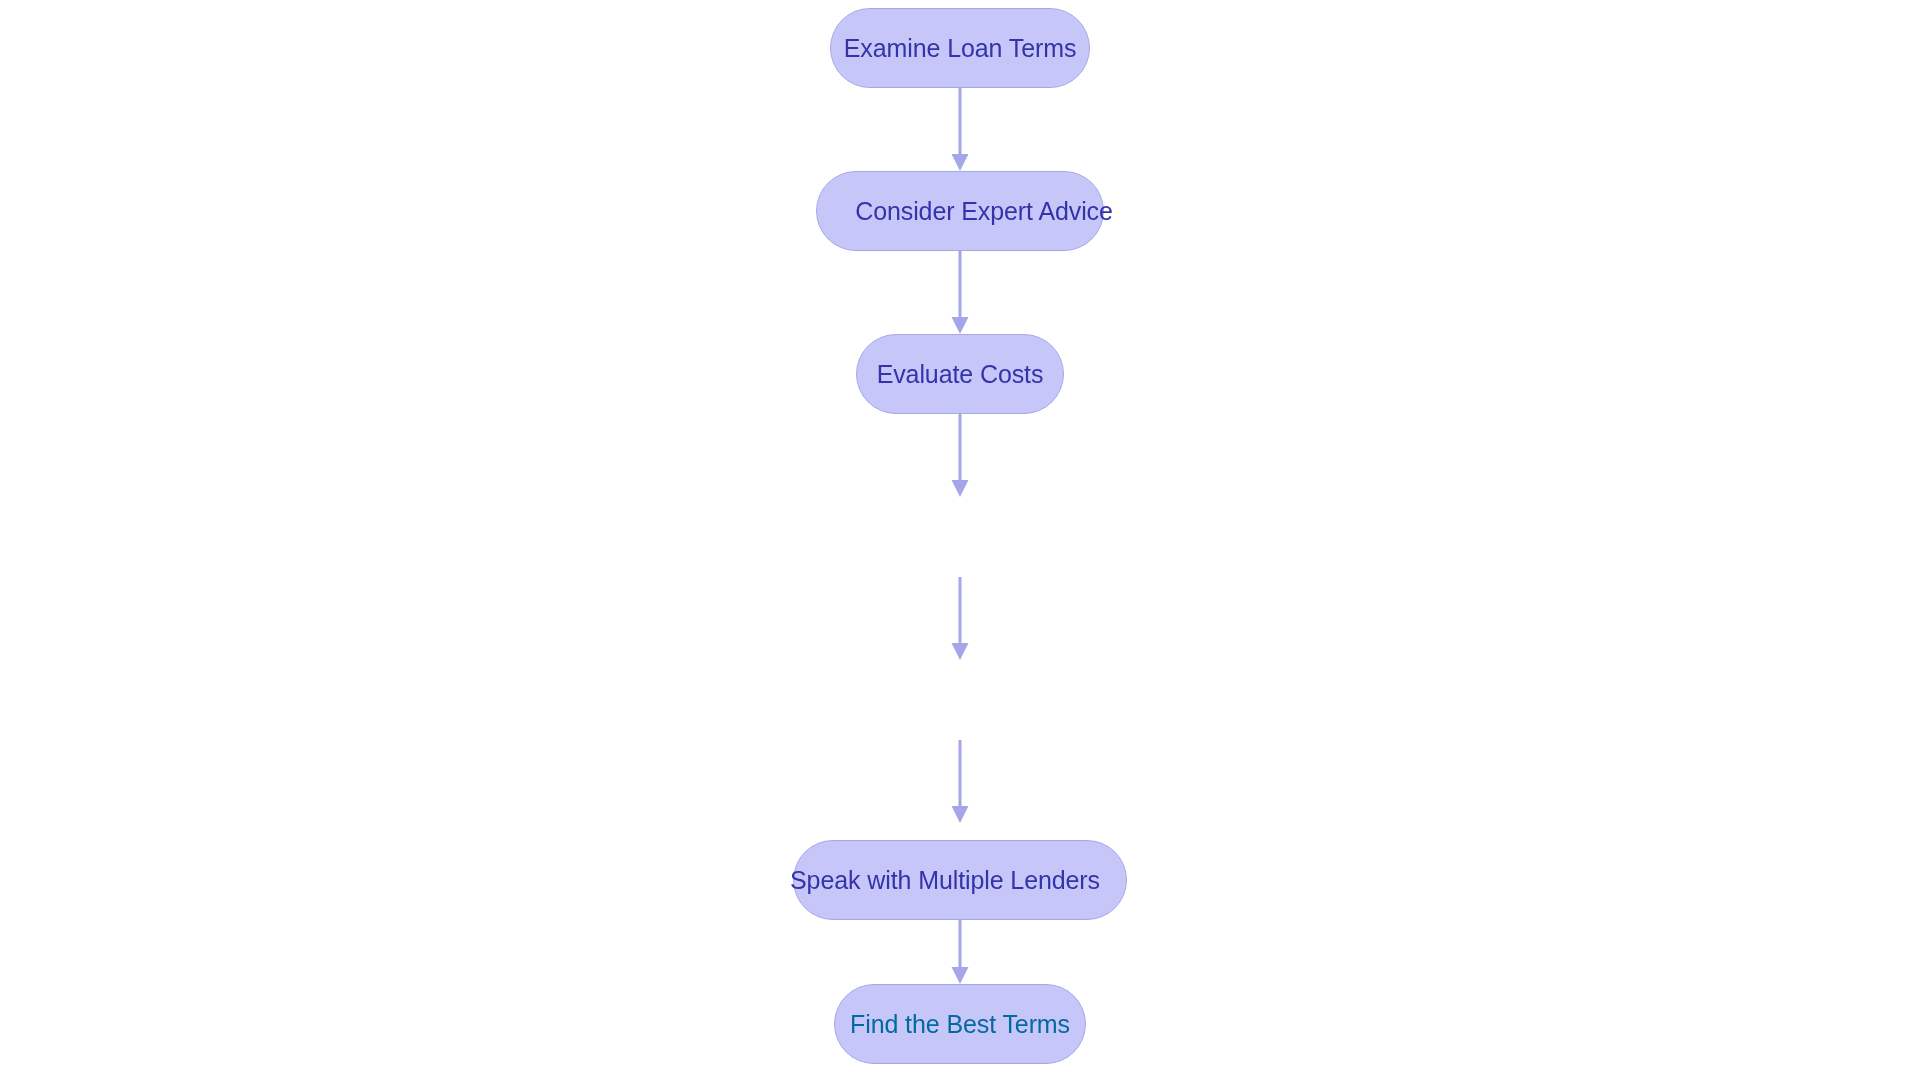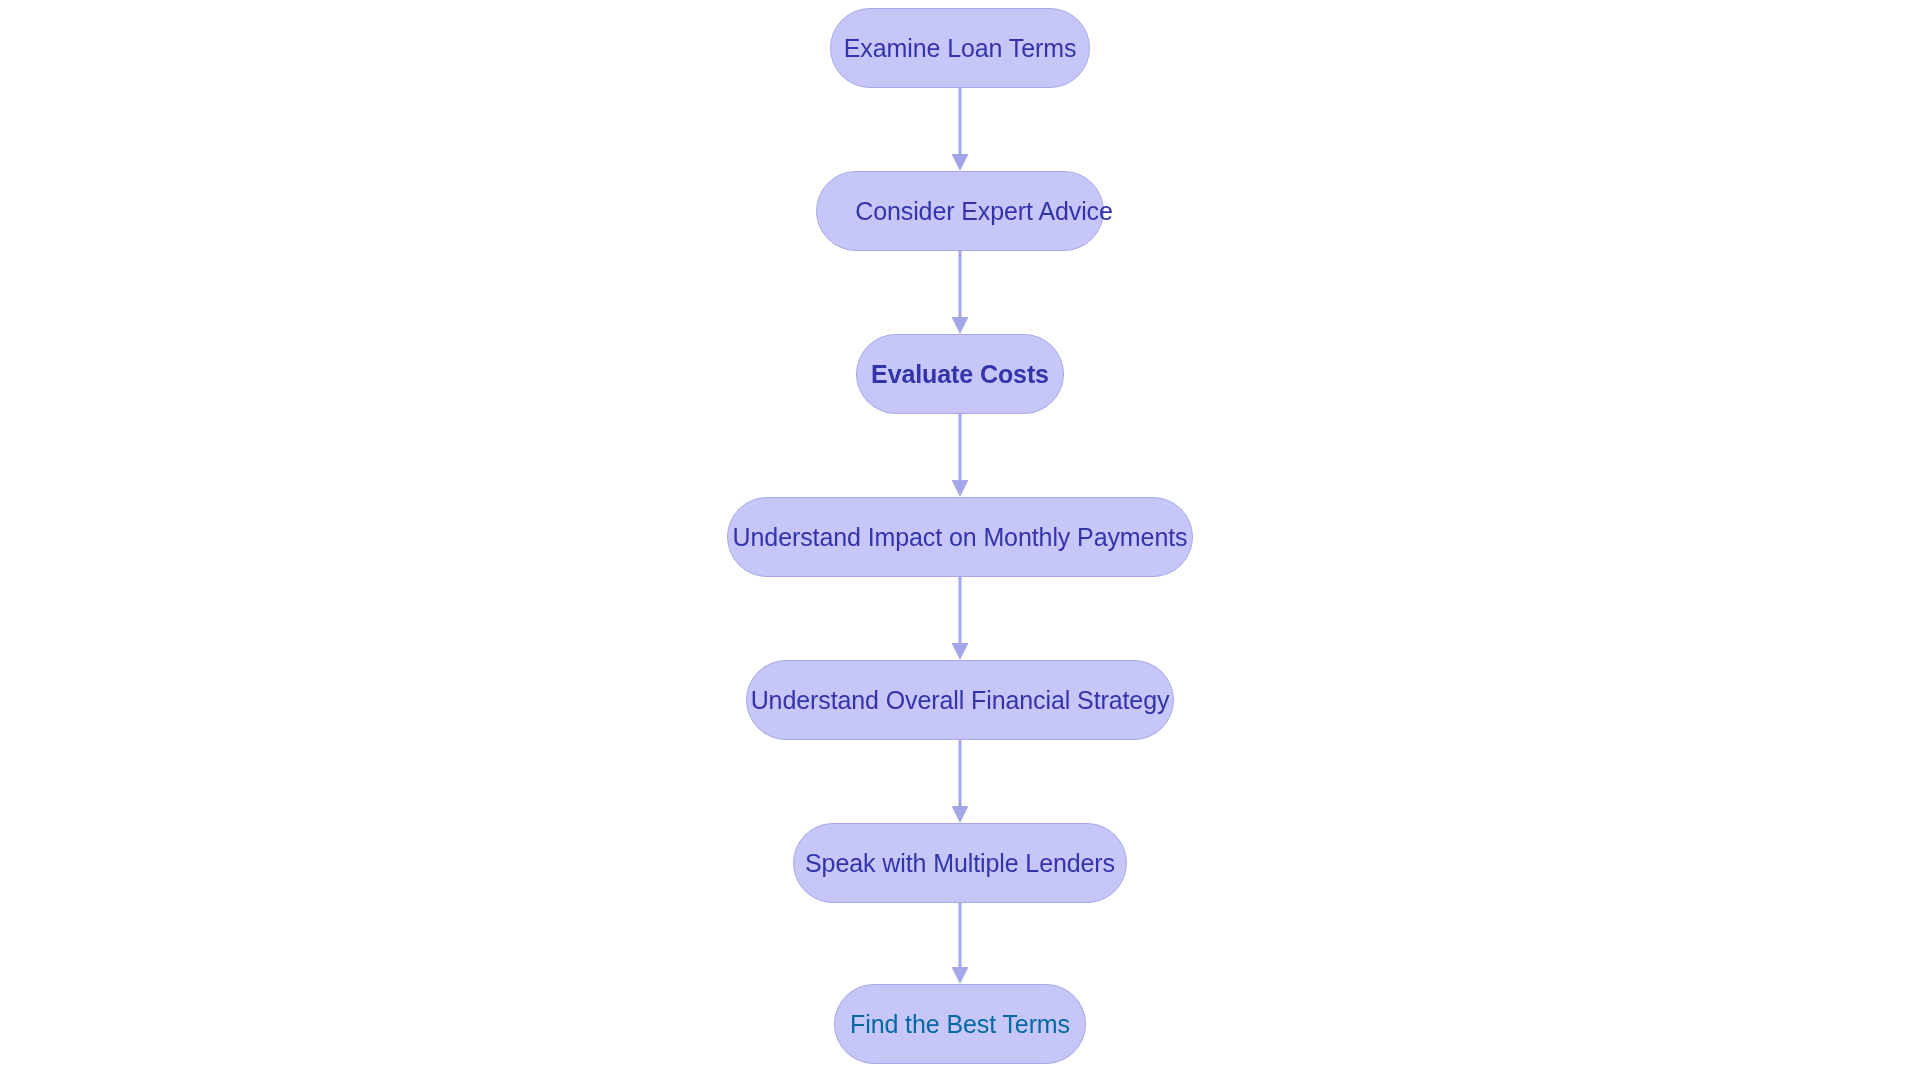--- a/index.html
+++ b/index.html
@@ -85,27 +85,21 @@
       <line x1="13" y1="0" x2="13" y2="64" stroke="#a3a6e8" stroke-width="3"></line>
       <polygon points="4.5,64 21.5,64 13,81" fill="#a3a6e8"></polygon>
     </svg>
     <div class="node" style="top: 8px; width: 260px; background: rgb(198, 199, 248); border-color: rgb(165, 168, 232);">
       <span class="node-label" style="color: rgb(51, 51, 170);">Examine Loan Terms</span>
     </div>
     <div class="node" style="top: 171px; width: 288px; background: rgb(198, 199, 248); border-color: rgb(165, 168, 232);">
       <span class="node-label" style="color: rgb(51, 51, 170); margin-left: 48px;">Consider Expert Advice</span>
     </div>
     <div class="node" style="top: 334px; width: 208px; background: rgb(198, 199, 248); border-color: rgb(165, 168, 232);">
-      <span class="node-label" style="color: rgb(51, 51, 170); font-weight: bold;">Evaluate Costs</span>
+      <span class="node-label" style="color: rgb(51, 51, 170);">Evaluate Costs</span>
     </div>
-    <div class="node" style="top: 497px; width: 466px; background: rgb(198, 199, 248); border-color: rgb(165, 168, 232);">
-      <span class="node-label" style="color: rgb(51, 51, 170);">Understand Impact on Monthly Payments</span>
-    </div>
-    <div class="node" style="top: 660px; width: 428px; background: rgb(198, 199, 248); border-color: rgb(165, 168, 232);">
-      <span class="node-label" style="color: rgb(51, 51, 170);">Understand Overall Financial Strategy</span>
-    </div>
-    <div class="node" style="top: 823px; width: 334px; background: rgb(198, 199, 248); border-color: rgb(165, 168, 232);">
+    <div class="node" style="top: 840px; width: 334px; background: rgb(198, 199, 248); border-color: rgb(165, 168, 232); justify-content: flex-end;">
       <span class="node-label" style="color: rgb(51, 51, 170);">Speak with Multiple Lenders</span>
     </div>
     <div class="node" style="top: 984px; width: 252px; background: rgb(198, 199, 248); border-color: rgb(165, 168, 232);">
       <span class="node-label" style="color: #0369a1;">Find the Best Terms</span>
     </div>
   </div>
 
 </body></html>

